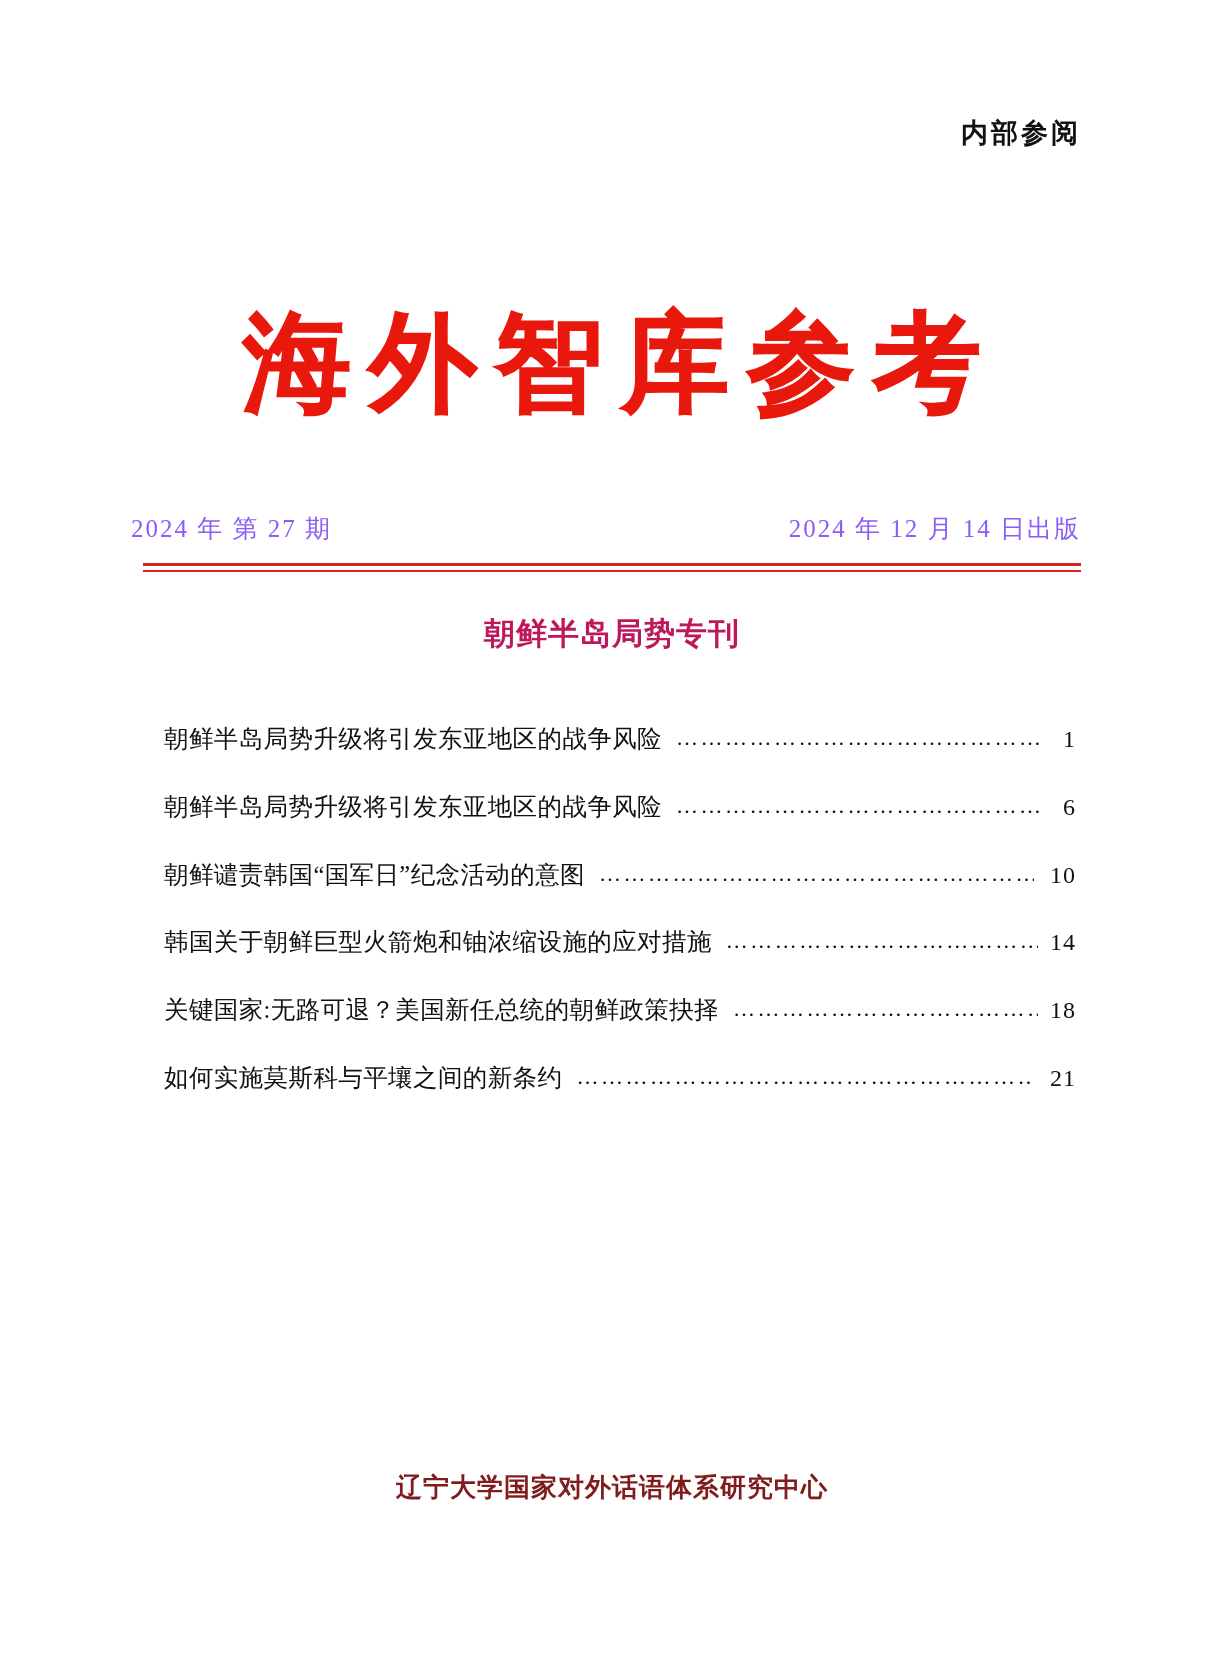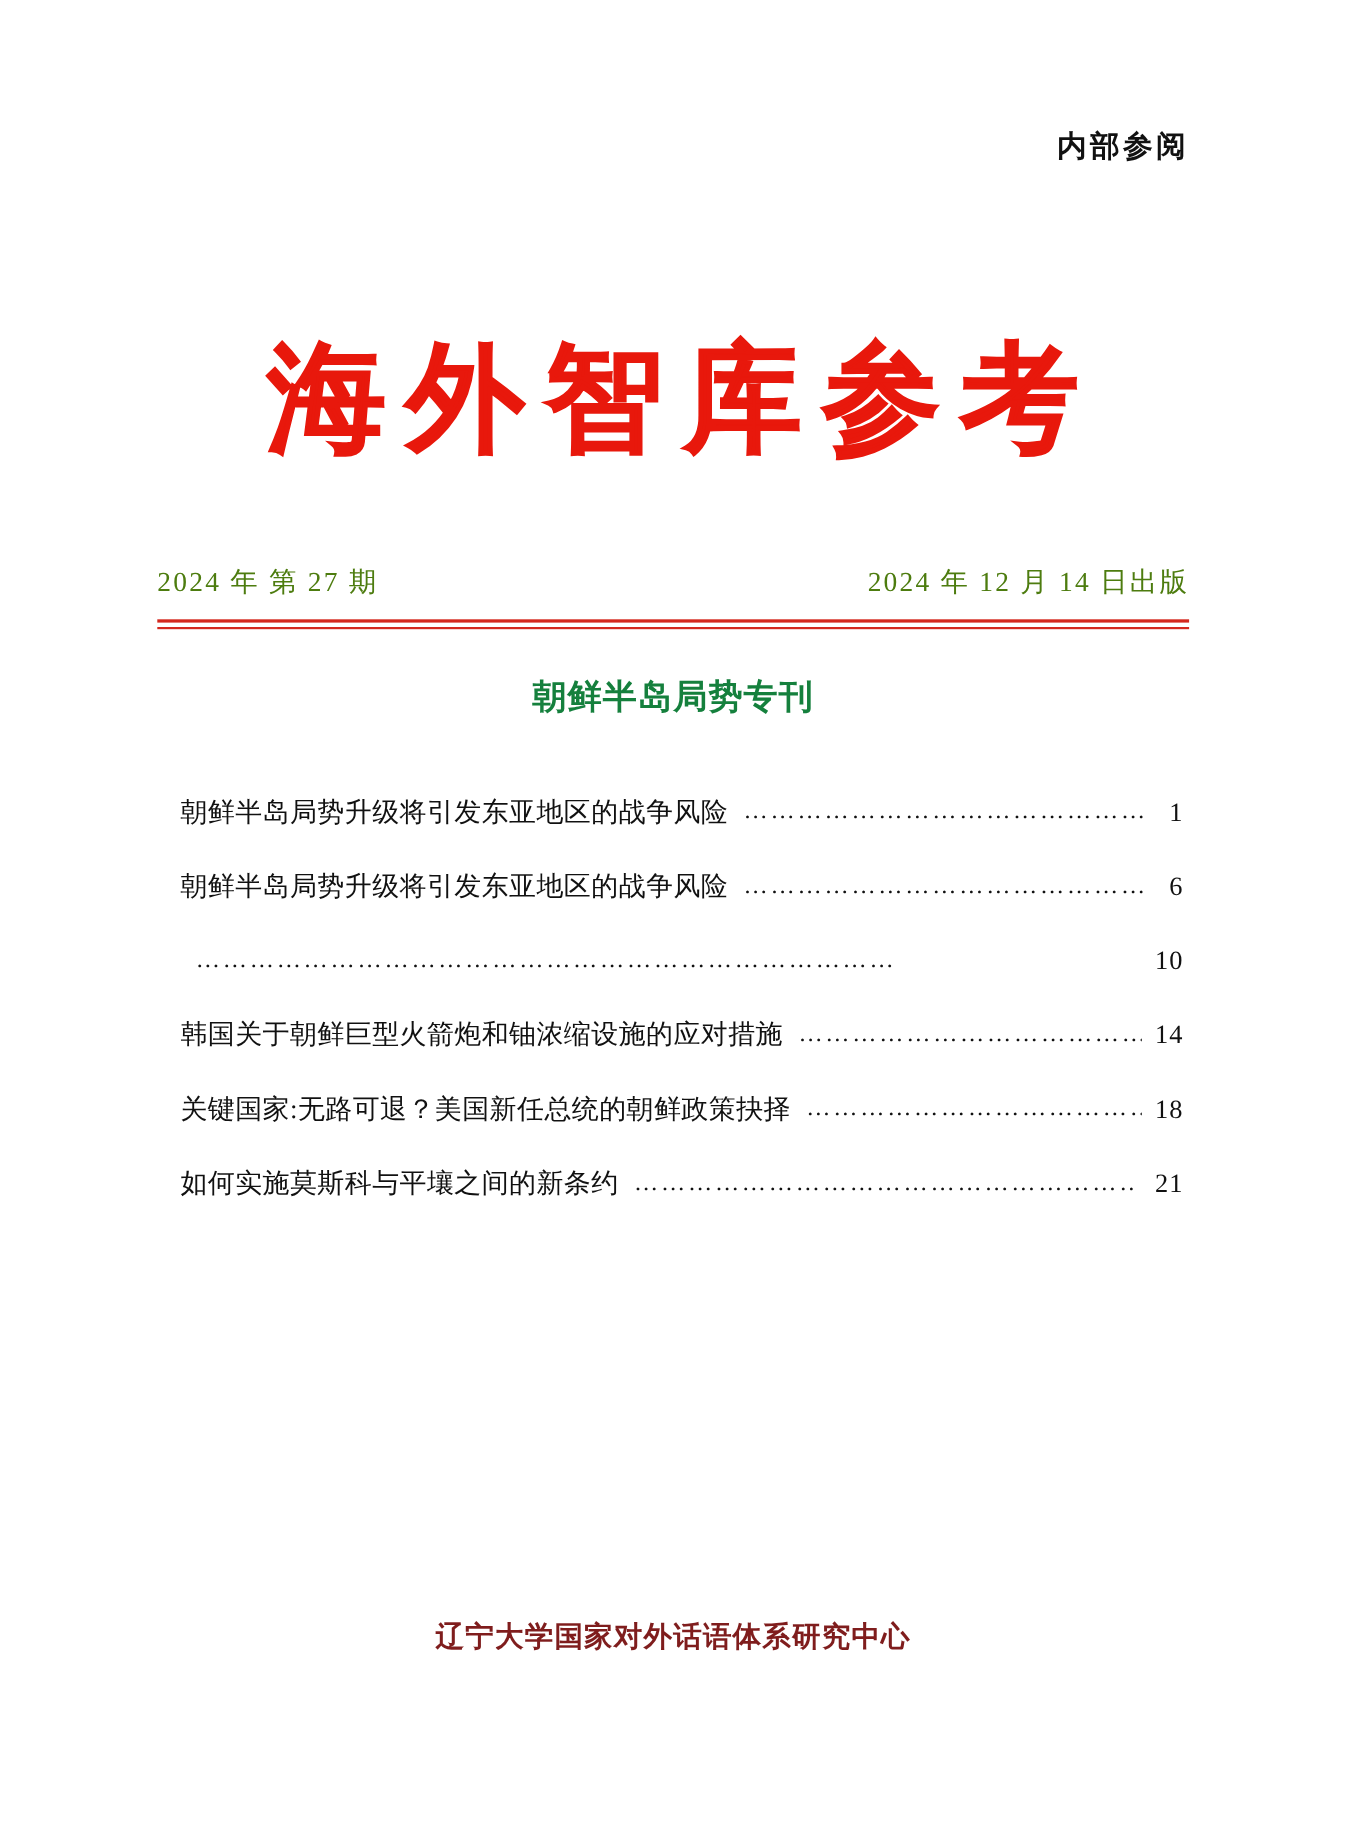--- a/index.html
+++ b/index.html
@@ -52,28 +52,28 @@
     letter-spacing: 18px;
     text-indent: 18px;
     font-family: "DejaVu Serif", "Liberation Serif", serif;
     -webkit-text-stroke: 1.5px #e8180c;
   }
 
   
   .issue-row {
     position: absolute;
     top: 512px;
-    left: 143px;
+    left: 131px;
     right: 143px;
     display: flex;
     justify-content: space-between;
     align-items: baseline;
     font-size: 25px;
     letter-spacing: 2px;
-    color: #4d7c0f;
+    color: #8b5cf6;
   }
   .issue-left, .issue-right {
     white-space: nowrap;
   }
 
   
   .rule-wrap {
     position: absolute;
     top: 563px;
     left: 143px;
@@ -95,21 +95,21 @@
   .special-title {
     position: absolute;
     top: 613px;
     left: 0;
     width: 100%;
     text-align: center;
     font-size: 31px;
     font-weight: 700;
     letter-spacing: 1px;
     font-family: "DejaVu Sans", "Liberation Sans", sans-serif;
-    color: #15803d;
+    color: #be185d;
   }
 
   
   .toc {
     position: absolute;
     top: 705px;
     left: 164px;
     right: 148px;
   }
   .toc-item {
@@ -187,20 +187,21 @@
       <span class="toc-page">1</span>
     </div>
 
     <div class="toc-item">
       <span class="toc-text">朝鲜半岛局势升级将引发东亚地区的战争风险</span>
       <span class="toc-dots">……………………………………………………………………</span>
       <span class="toc-page">6</span>
     </div>
 
     <div class="toc-item">
+      <span class="toc-text">朝鲜谴责韩国“国军日”纪念活动的意图</span>
       <span class="toc-dots">……………………………………………………………………</span>
       <span class="toc-page">10</span>
     </div>
 
     <div class="toc-item">
       <span class="toc-text">韩国关于朝鲜巨型火箭炮和铀浓缩设施的应对措施</span>
       <span class="toc-dots">……………………………………………………………………</span>
       <span class="toc-page">14</span>
     </div>
 

